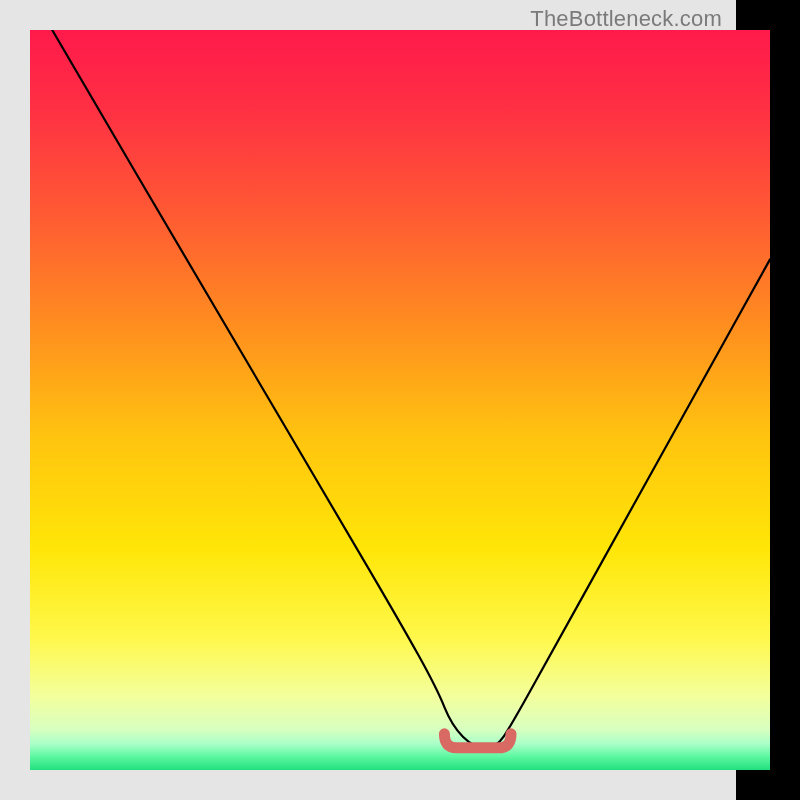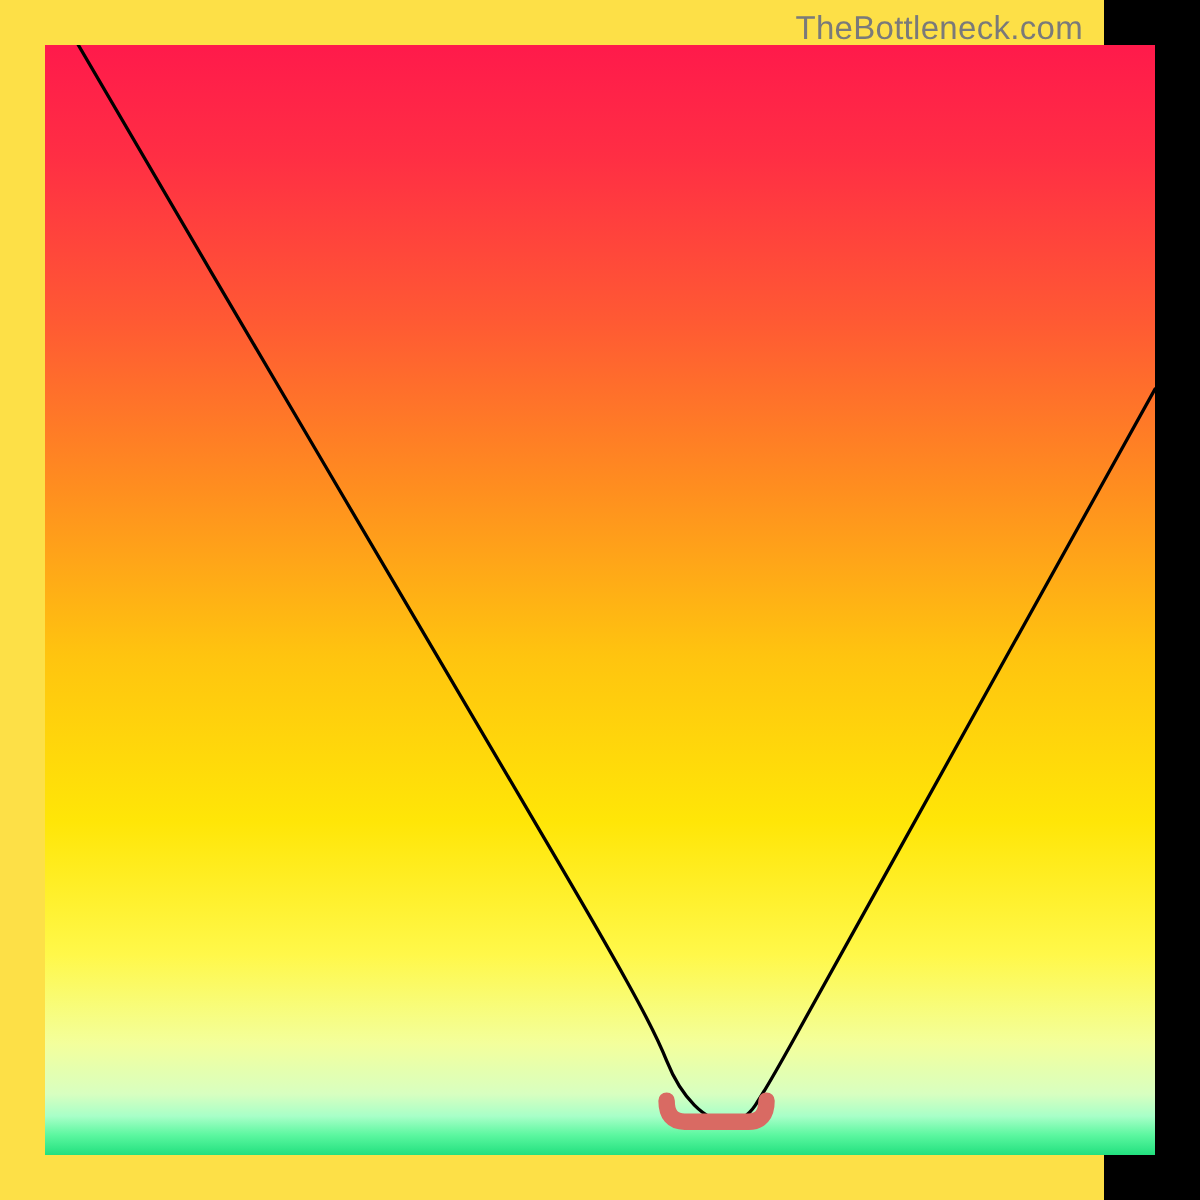--- a/index.html
+++ b/index.html
@@ -10,21 +10,21 @@
     background: #000;
     overflow: hidden;
     font-family: Arial, Helvetica, sans-serif;
   }
   .frame {
     position: absolute;
     left: 0;
     top: 0;
     width: 736px;
     height: 800px;
-    background: #fde047;
+    background: #e5e5e5;
   }
   .plot {
     position: absolute;
     left: 30px;
     top: 30px;
     width: 740px;
     height: 740px;
     overflow: hidden;
   }
   .gradient {

